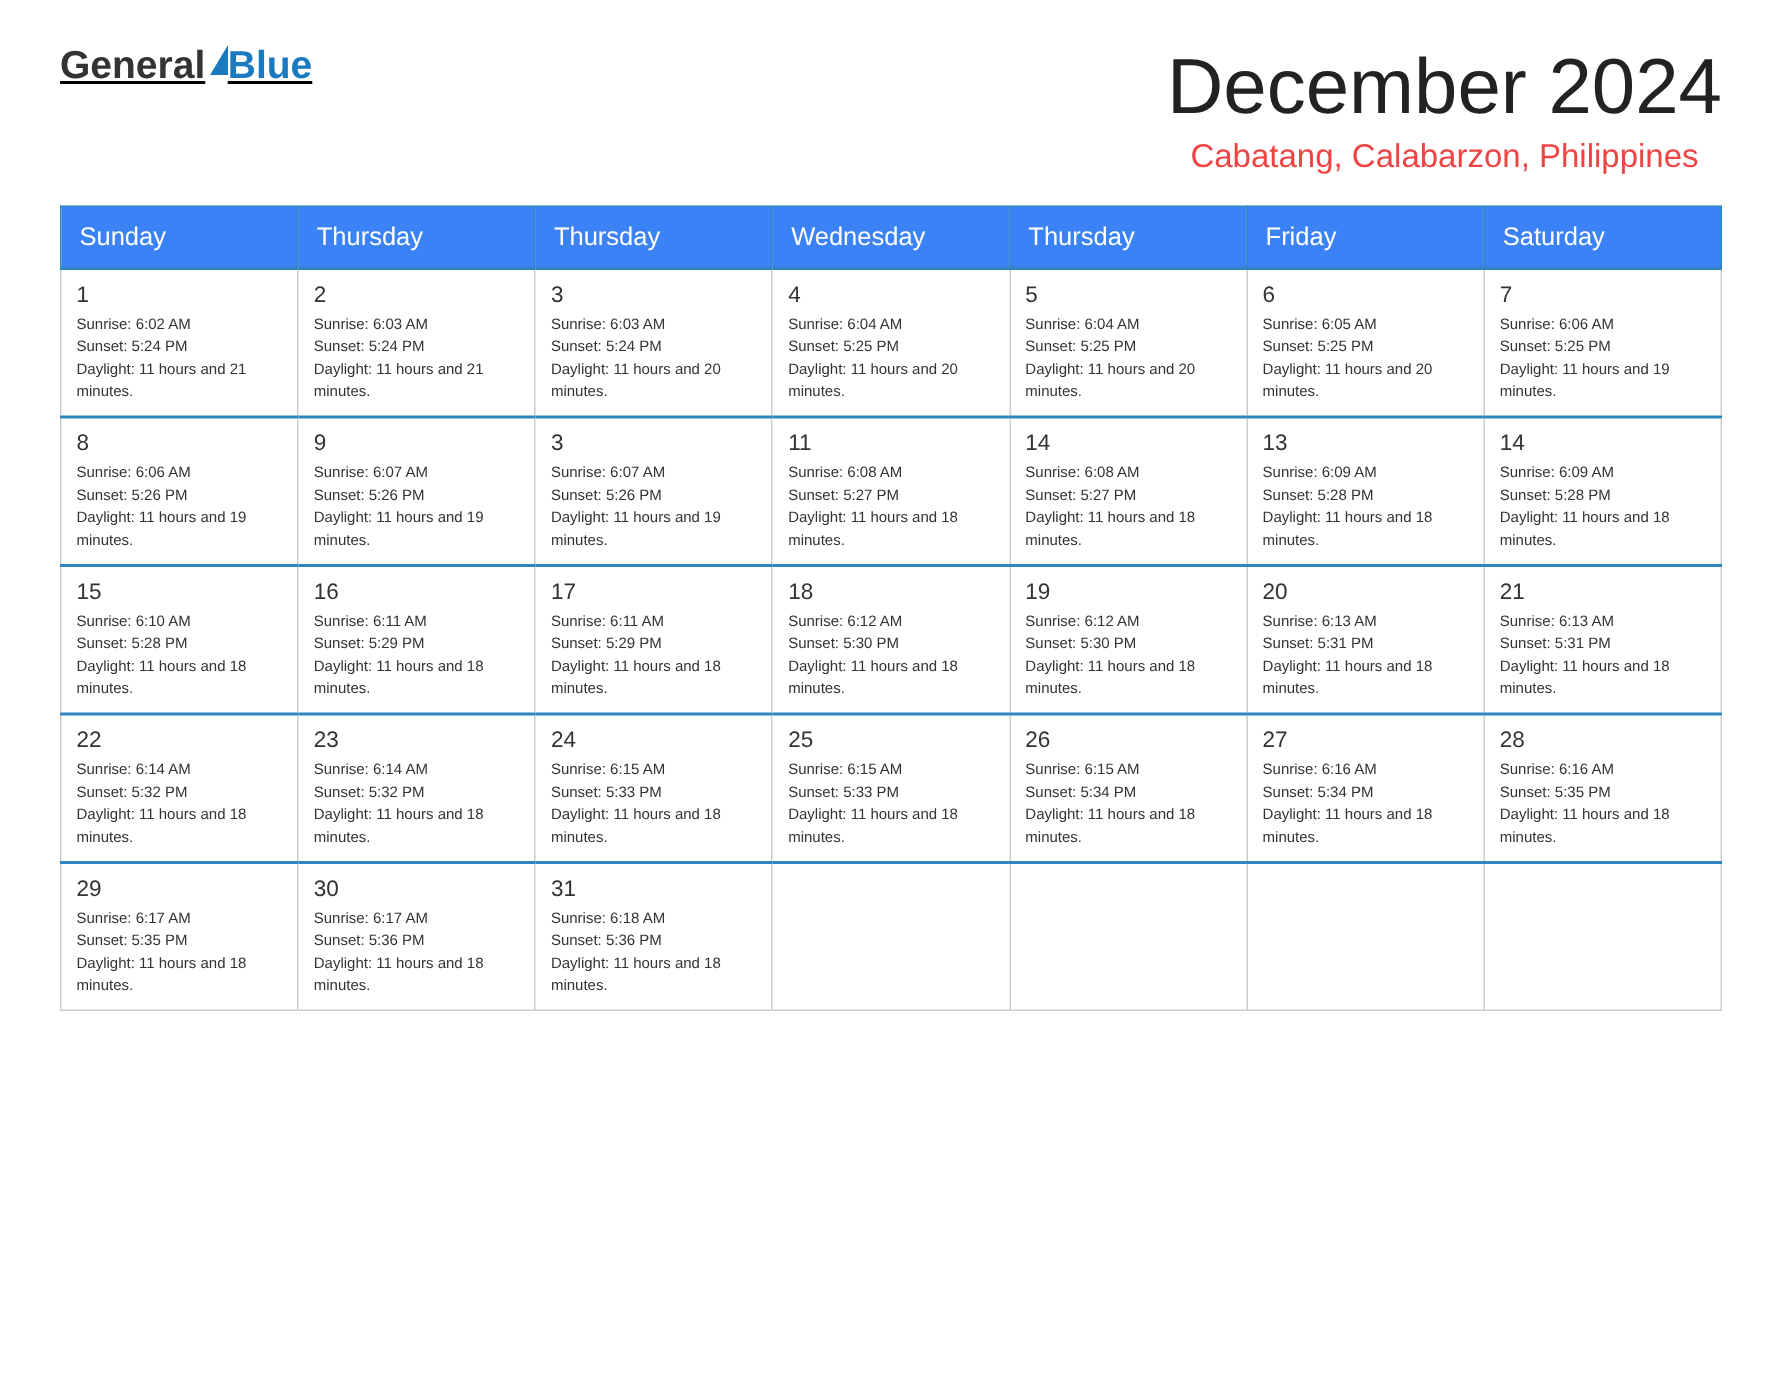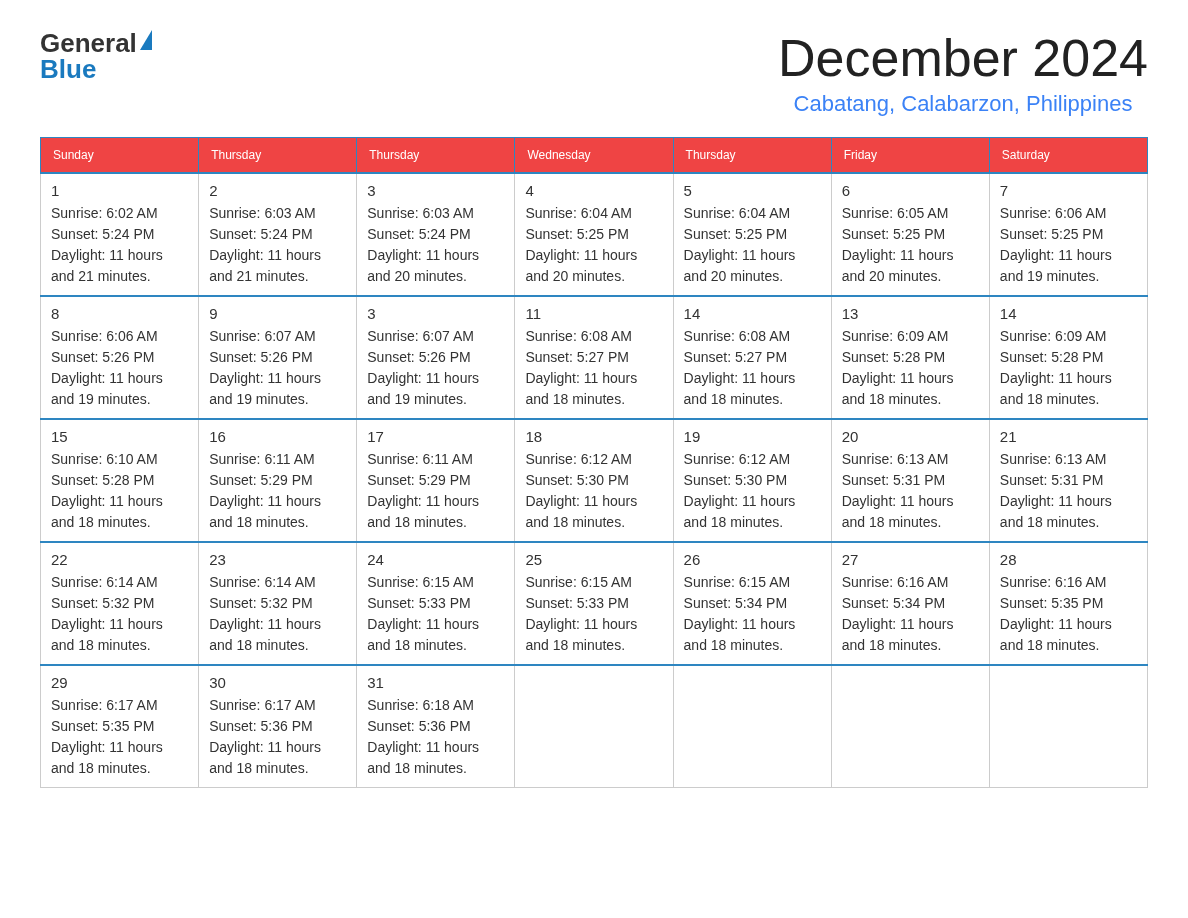--- a/index.html
+++ b/index.html
@@ -32,32 +32,32 @@
       text-align: center;
     }
     .title-month-year {
       font-size: 52px;
       font-weight: normal;
       color: #222;
       line-height: 1.1;
     }
     .title-location {
       font-size: 22px;
-      color: #3b82f6;
+      color: #ef4444;
       margin-top: 4px;
     }
     .calendar-table {
       width: 100%;
       border-collapse: collapse;
       margin-top: 10px;
     }
     .calendar-table th {
-      background-color: #ef4444;
+      background-color: #3b82f6;
       color: #fff;
-      font-size: 12px;
+      font-size: 17px;
       font-weight: normal;
       padding: 10px 12px;
       text-align: left;
       border: 1px solid #2e86c1;
     }
     .calendar-table td {
       vertical-align: top;
       padding: 8px 10px;
       font-size: 13px;
       color: #333;
@@ -73,32 +73,33 @@
       border-right: 1px solid #ccc;
     }
     .day-number {
       font-size: 15px;
       font-weight: normal;
       color: #333;
       display: block;
       margin-bottom: 4px;
     }
     .day-info {
-      font-size: 14px;
+      font-size: 10px;
       line-height: 1.5;
       color: #333;
     }
     .empty-cell {
       background: #fff;
       border-top: 2px solid #2e86c1;
     }
     .logo-wrapper {
       display: flex;
-      flex-direction: column;
+      flex-direction: row;
       align-items: flex-start;
+      text-decoration: underline;
     }
     .logo-line1 {
       display: flex;
       align-items: center;
     }
     .logo-triangle {
       display: inline-block;
       width: 0;
       height: 0;
       border-left: 12px solid transparent;

